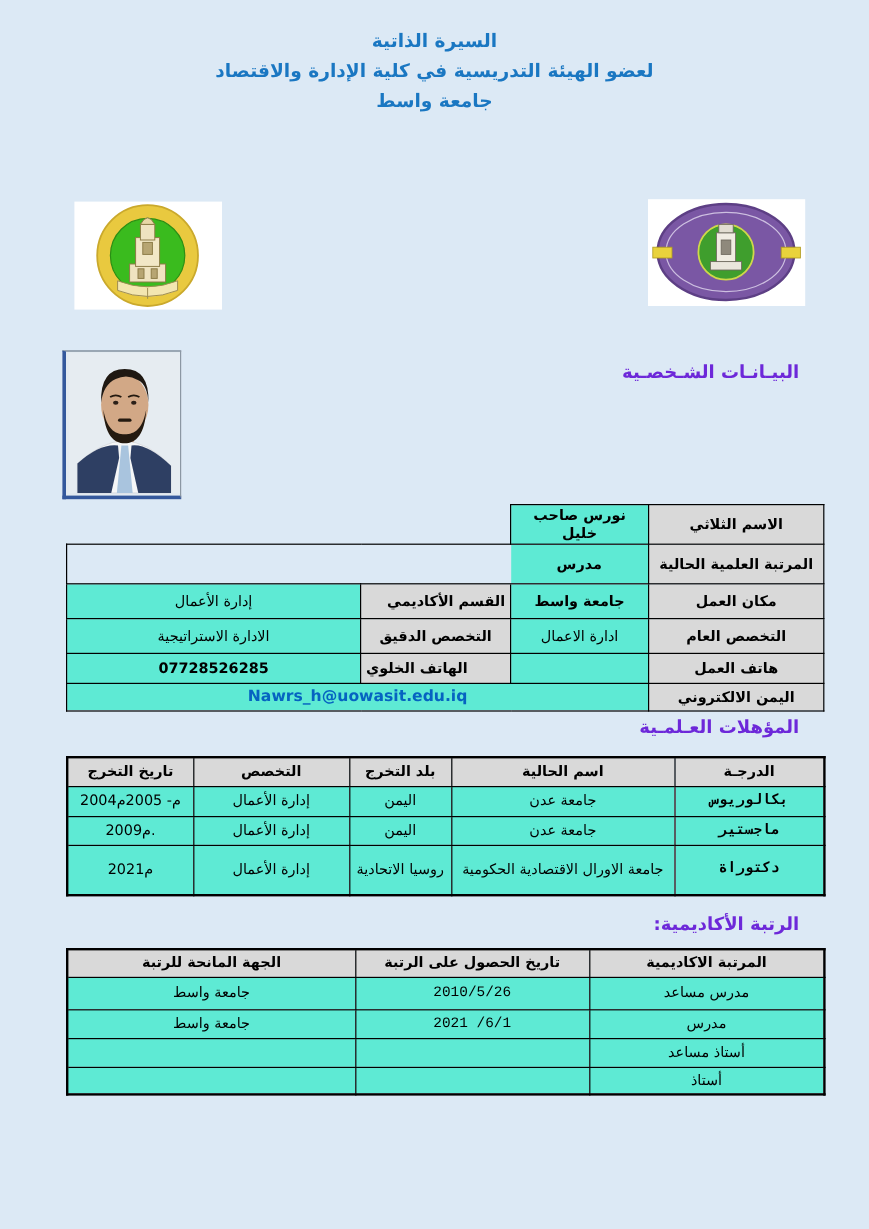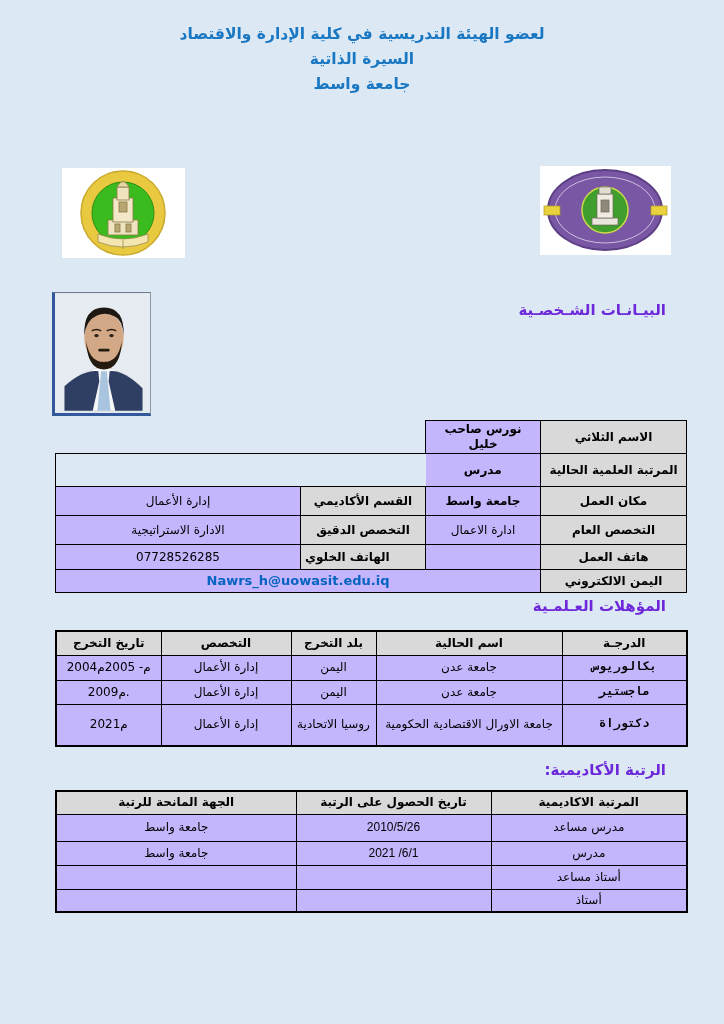--- a/index.html
+++ b/index.html
@@ -31,21 +31,21 @@
   }
   #title-personal { top: 301px; }
   #title-quals    { top: 597px; }
   #title-rank     { top: 761px; }
 
   table.tbl {
     position: absolute; border-collapse: collapse; table-layout: fixed;
     left: 55px; width: 631px;
   }
   .tbl td {
-    border: 1px solid #000; background: #c4b5fd;
+    border: 1px solid #000; background: #5eead4;
     font-size: 12px; text-align: center; vertical-align: middle;
     padding: 1px 4px; overflow: hidden; line-height: 1.25;
   }
   #personal-table { top: 420px; }
   #quals-table    { top: 630px; border: 2px solid #000; }
   #rank-table     { top: 790px; border: 2px solid #000; }
 
   .lbl {
     background: #d9d9d9 !important; font-weight: bold;
     text-align: right; font-size: 12.5px; padding-right: 6px;
@@ -53,39 +53,39 @@
   .hdr {
     background: #d9d9d9 !important; font-weight: bold;
     font-size: 13px; text-align: center;
   }
   .ghost   { background: transparent !important; border: none !important; }
   .ghost-b { background: transparent !important; border: 1px solid #000; border-right: none !important; }
   .noleft  { border-left: none !important; }
   .bold    { font-weight: bold; font-size: 13px; }
   .small-r { font-size: 11px; text-align: right; padding-right: 9px; }
   .small-c { font-size: 11px; }
-  .phone   { font-weight: normal; font-size: 13.5px; }
+  .phone   { font-weight: bold; font-size: 13.5px; }
   .email-cell { text-align: right; padding-right: 3px; }
   .email-link {
     color: #0563c1; font-weight: bold; 
     font-size: 13px; cursor: pointer;
   }
   .date-ltr  { direction: ltr; margin-left: 27px; }
-  .date-sans { font-family: Liberation Sans, sans-serif; font-size: 15px; direction: ltr; margin-left: 24px; }
+  .date-sans { font-family: Liberation Mono, monospace; font-size: 15px; direction: ltr; margin-left: 24px; }
   .rank-name { font-size: 11.5px; }
   .deg { font-weight: bold; font-size: 13.5px; font-family: Liberation Mono, monospace; }
 </style>
 </head>
 <body>
 
 <div class="page">
 
   <div class="page-title">
+    <div>السيرة الذاتية</div>
     <div>لعضو الهيئة التدريسية في كلية الإدارة والاقتصاد</div>
-    <div>السيرة الذاتية</div>
     <div>جامعة واسط</div>
   </div>
 
   <div class="logo-box" id="logo-left">
     <svg width="123" height="90" viewBox="0 0 123 90">
       <circle cx="61" cy="45" r="42" fill="#e9c93f" stroke="#caa92c" stroke-width="1.5"></circle>
       <circle cx="61" cy="45" r="31" fill="#3abb1e" stroke="#2a8f14" stroke-width="1"></circle>
       <defs>
         <path id="arcL" d="M 30,62 A 36,36 0 0 1 66,9" fill="none"></path>
       </defs>
@@ -170,21 +170,21 @@
       <td class="ghost" colspan="2"></td>
     </tr>
     <tr style="height:33px">
       <td class="lbl">المرتبة العلمية الحالية</td>
       <td class="bold noleft">مدرس</td>
       <td class="ghost-b" colspan="2"></td>
     </tr>
     <tr style="height:29px">
       <td class="lbl">مكان العمل</td>
       <td class="bold">جامعة واسط</td>
-      <td class="lbl" style="text-align:center">القسم الأكاديمي</td>
+      <td class="lbl" style="text-align:right">القسم الأكاديمي</td>
       <td class="small-r">إدارة الأعمال</td>
     </tr>
     <tr style="height:29px">
       <td class="lbl">التخصص العام</td>
       <td class="small-c">ادارة الاعمال</td>
       <td class="lbl" style="text-align:center">التخصص الدقيق</td>
       <td class="small-r">الادارة الاستراتيجية</td>
     </tr>
     <tr style="height:25px">
       <td class="lbl">هاتف العمل</td>

